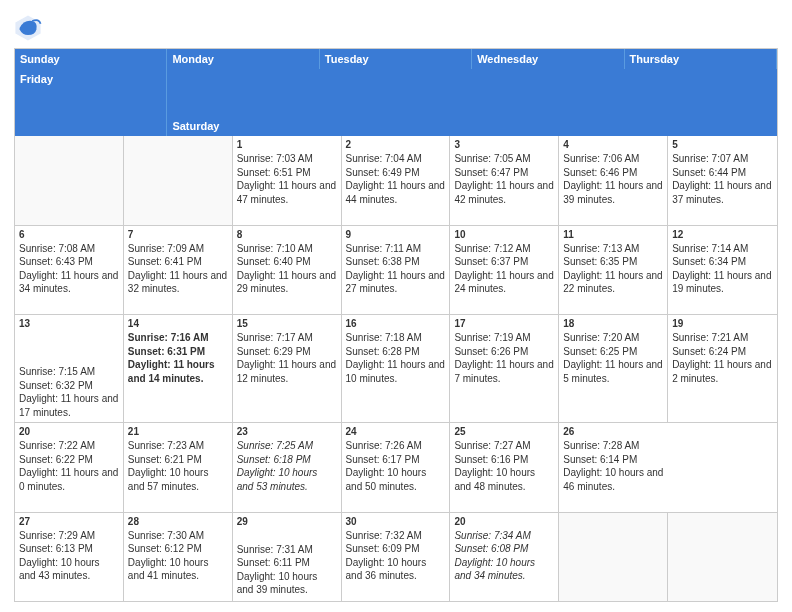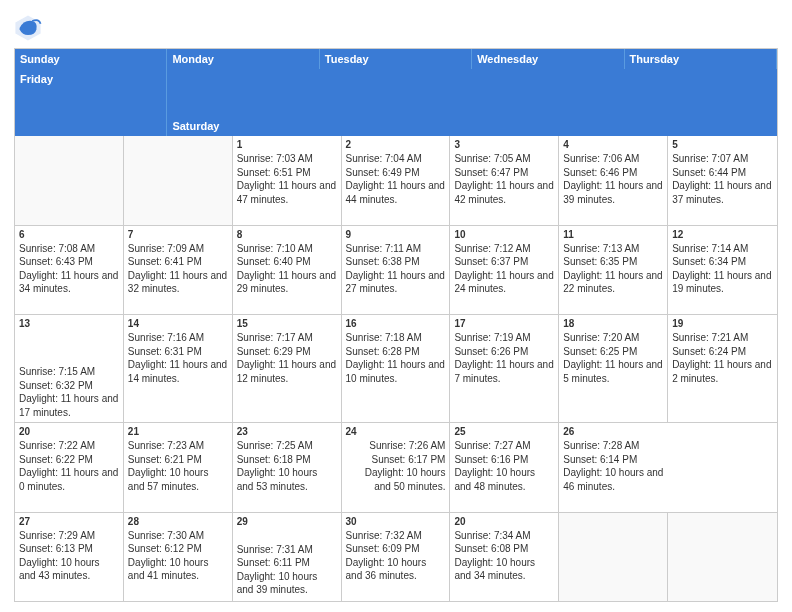--- a/index.html
+++ b/index.html
@@ -229,21 +229,21 @@
         </div>
         <div class="cal-row">
           <div class="cal-cell">
             <span class="day-num">13</span>
             <div class="cell-text" style="white-space: pre-line; margin-top: 36px;">Sunrise: 7:15 AM
 Sunset: 6:32 PM
 Daylight: 11 hours and 17 minutes.</div>
           </div>
           <div class="cal-cell">
             <span class="day-num">14</span>
-            <div class="cell-text" style="white-space: pre-line;">Sunrise: 7:16 AM
+            <div class="cell-text" style="white-space: pre-line; font-weight: bold;">Sunrise: 7:16 AM
 Sunset: 6:31 PM
 Daylight: 11 hours and 14 minutes.</div>
           </div>
           <div class="cal-cell">
             <span class="day-num">15</span>
             <div class="cell-text" style="white-space: pre-line;">Sunrise: 7:17 AM
 Sunset: 6:29 PM
 Daylight: 11 hours and 12 minutes.</div>
           </div>
           <div class="cal-cell">
@@ -279,27 +279,27 @@
 Daylight: 11 hours and 0 minutes.</div>
           </div>
           <div class="cal-cell">
             <span class="day-num">21</span>
             <div class="cell-text" style="white-space: pre-line;">Sunrise: 7:23 AM
 Sunset: 6:21 PM
 Daylight: 10 hours and 57 minutes.</div>
           </div>
           <div class="cal-cell">
             <span class="day-num">23</span>
-            <div class="cell-text" style="white-space: pre-line;">Sunrise: 7:25 AM
+            <div class="cell-text" style="white-space: pre-line; font-style: italic;">Sunrise: 7:25 AM
 Sunset: 6:18 PM
 Daylight: 10 hours and 53 minutes.</div>
           </div>
           <div class="cal-cell">
             <span class="day-num">24</span>
-            <div class="cell-text" style="white-space: pre-line; text-align: right;">Sunrise: 7:26 AM
+            <div class="cell-text" style="white-space: pre-line;">Sunrise: 7:26 AM
 Sunset: 6:17 PM
 Daylight: 10 hours and 50 minutes.</div>
           </div>
           <div class="cal-cell">
             <span class="day-num">25</span>
             <div class="cell-text" style="white-space: pre-line;">Sunrise: 7:27 AM
 Sunset: 6:16 PM
 Daylight: 10 hours and 48 minutes.</div>
           </div>
           <div class="cal-cell">
@@ -329,21 +329,21 @@
 Daylight: 10 hours and 39 minutes.</div>
           </div>
           <div class="cal-cell">
             <span class="day-num">30</span>
             <div class="cell-text" style="white-space: pre-line;">Sunrise: 7:32 AM
 Sunset: 6:09 PM
 Daylight: 10 hours and 36 minutes.</div>
           </div>
           <div class="cal-cell">
             <span class="day-num">20</span>
-            <div class="cell-text" style="white-space: pre-line;">Sunrise: 7:34 AM
+            <div class="cell-text" style="white-space: pre-line; font-style: italic;">Sunrise: 7:34 AM
 Sunset: 6:08 PM
 Daylight: 10 hours and 34 minutes.</div>
           </div>
           <div class="cal-cell empty"></div>
           <div class="cal-cell empty"></div>
         </div>
       </div>
   </div>
 </div>
 

